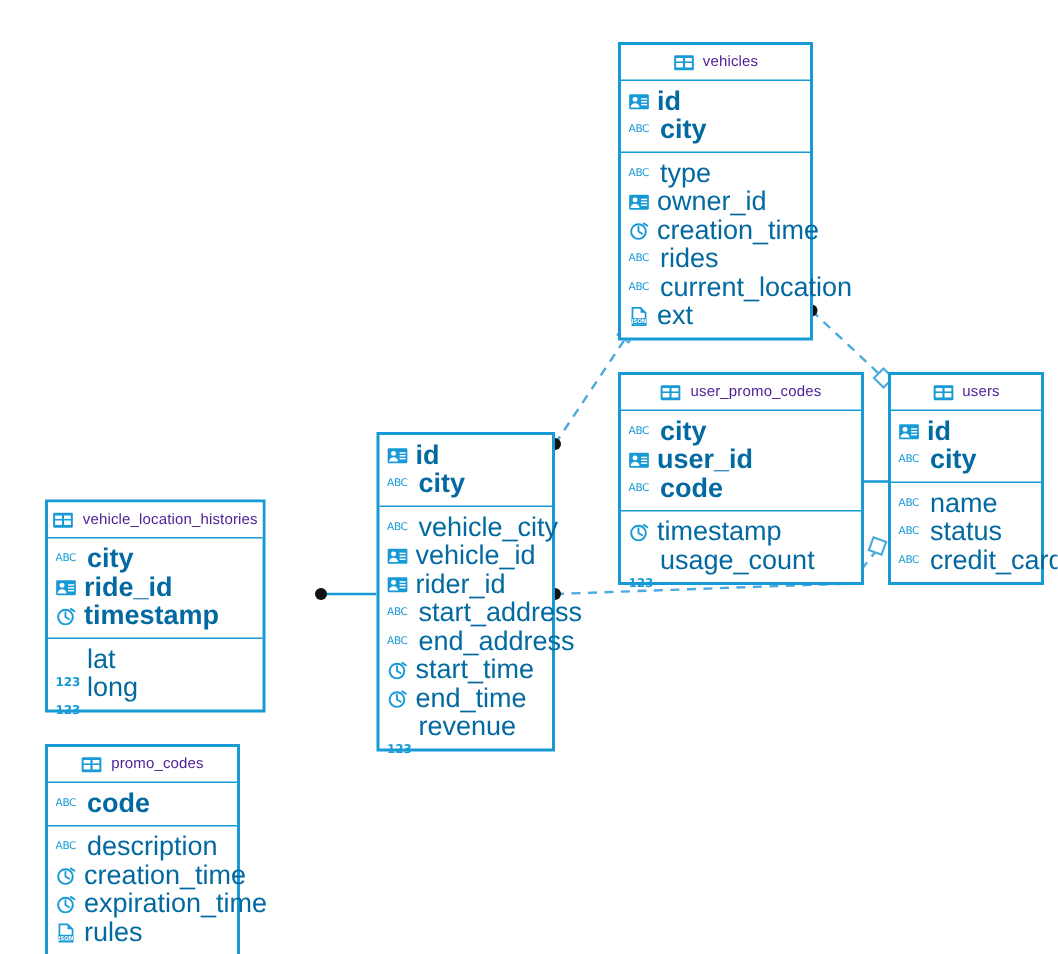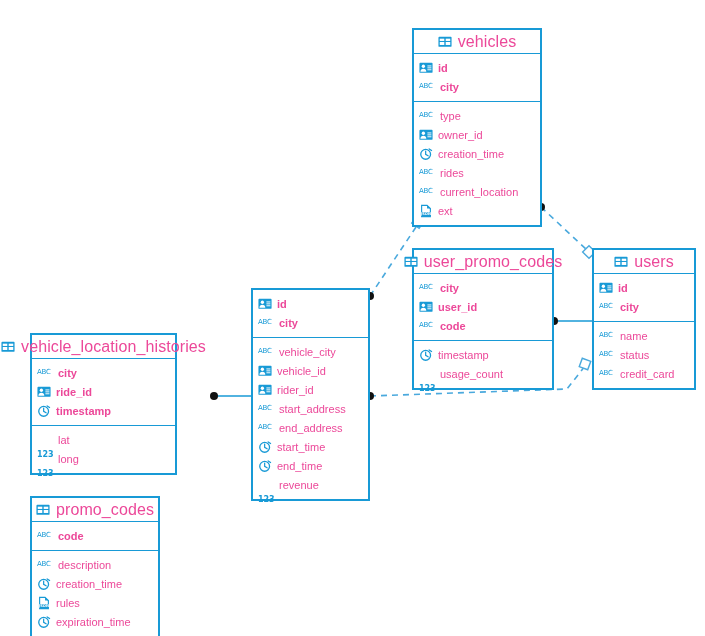--- a/index.html
+++ b/index.html
@@ -24,34 +24,34 @@
   .tbl-header{
     box-sizing:border-box;
     height:24px;
     display:flex;align-items:center;justify-content:center;
     gap:6px;
     border-bottom:1px solid #189ad6;
     padding:0 6px;
     background:#fff;
   }
   .tbl-title{
-    font-size:16px;color:#ec4899;white-space:nowrap;letter-spacing:0.1px;
+    font-size:10px;color:#4c1d95;white-space:nowrap;letter-spacing:0.1px;
   }
   .section{
     box-sizing:border-box;
     padding:4px 0 5px 0;
   }
   .section.keys{border-bottom:1px solid #189ad6;}
   .field{
     display:flex;align-items:center;gap:5px;
     height:19px;
     padding:0 7px 0 5px;
     white-space:nowrap;
   }
-  .fname{font-size:11px;color:#ec4899;}
+  .fname{font-size:18px;color:#0369a1;}
   .field.key .fname{font-weight:bold;}
 
   .ico{
     width:14px;height:14px;flex:0 0 14px;
     display:inline-block;position:relative;
   }
   .ico svg{display:block;width:14px;height:14px;}
 
   
   .abc{
@@ -175,21 +175,21 @@
               <path d="M3 1.5 h6.2 L13 5.2 V14.5 H3 Z" fill="none" stroke="#189ad6" stroke-width="1.3"></path>
               <path d="M9.2 1.5 V5.2 H13 Z" fill="#189ad6"></path>
               <rect x="2.2" y="9.4" width="11.4" height="4.4" rx="0.6" fill="#189ad6"></rect>
               <text x="7.9" y="13.0" text-anchor="middle" font-size="4.2" font-family="&quot;DejaVu Sans&quot;,sans-serif" font-weight="bold" fill="#ffffff">JSON</text>
             </svg>
           </span>
           <span class="fname">ext</span>
         </div>
       </div>
     </div>
-    <div class="table" style="left: 412px; top: 248px; width: 142px;">
+    <div class="table" style="left: 412px; top: 248px; width: 164px;">
       <div class="tbl-header">
         <span class="ico">
           <svg viewBox="0 0 16 16">
             <rect x="0.5" y="2" width="15" height="11.5" rx="1" fill="#189ad6"></rect>
             <rect x="2" y="4.2" width="5.2" height="2.6" fill="#ffffff"></rect>
             <rect x="8.8" y="4.2" width="5.2" height="2.6" fill="#ffffff"></rect>
             <rect x="2" y="8" width="5.2" height="3.4" fill="#ffffff"></rect>
             <rect x="8.8" y="8" width="5.2" height="3.4" fill="#ffffff"></rect>
           </svg>
         </span>
@@ -450,33 +450,33 @@
               <circle cx="7.6" cy="8.4" r="5.6" fill="none" stroke="#189ad6" stroke-width="1.5"></circle>
               <path d="M7.6 4.7 L7.6 8.4 L10.4 10.1" fill="none" stroke="#189ad6" stroke-width="1.4" stroke-linecap="round"></path>
               <path d="M11.6 2.2 L14.4 4.0" stroke="#189ad6" stroke-width="1.4" stroke-linecap="round"></path>
             </svg>
           </span>
           <span class="fname">creation_time</span>
         </div>
         <div class="field">
           <span class="ico">
             <svg viewBox="0 0 16 16">
+              <circle cx="7.6" cy="8.4" r="5.6" fill="none" stroke="#189ad6" stroke-width="1.5"></circle>
+              <path d="M7.6 4.7 L7.6 8.4 L10.4 10.1" fill="none" stroke="#189ad6" stroke-width="1.4" stroke-linecap="round"></path>
+              <path d="M11.6 2.2 L14.4 4.0" stroke="#189ad6" stroke-width="1.4" stroke-linecap="round"></path>
+            </svg>
+          </span>
+          <span class="fname">expiration_time</span>
+        </div>
+        <div class="field">
+          <span class="ico">
+            <svg viewBox="0 0 16 16">
               <path d="M3 1.5 h6.2 L13 5.2 V14.5 H3 Z" fill="none" stroke="#189ad6" stroke-width="1.3"></path>
               <path d="M9.2 1.5 V5.2 H13 Z" fill="#189ad6"></path>
               <rect x="2.2" y="9.4" width="11.4" height="4.4" rx="0.6" fill="#189ad6"></rect>
               <text x="7.9" y="13.0" text-anchor="middle" font-size="4.2" font-family="&quot;DejaVu Sans&quot;,sans-serif" font-weight="bold" fill="#ffffff">JSON</text>
             </svg>
           </span>
           <span class="fname">rules</span>
         </div>
-        <div class="field">
-          <span class="ico">
-            <svg viewBox="0 0 16 16">
-              <circle cx="7.6" cy="8.4" r="5.6" fill="none" stroke="#189ad6" stroke-width="1.5"></circle>
-              <path d="M7.6 4.7 L7.6 8.4 L10.4 10.1" fill="none" stroke="#189ad6" stroke-width="1.4" stroke-linecap="round"></path>
-              <path d="M11.6 2.2 L14.4 4.0" stroke="#189ad6" stroke-width="1.4" stroke-linecap="round"></path>
-            </svg>
-          </span>
-          <span class="fname">expiration_time</span>
-        </div>
       </div>
     </div>
   </div>
 
 </body></html>

